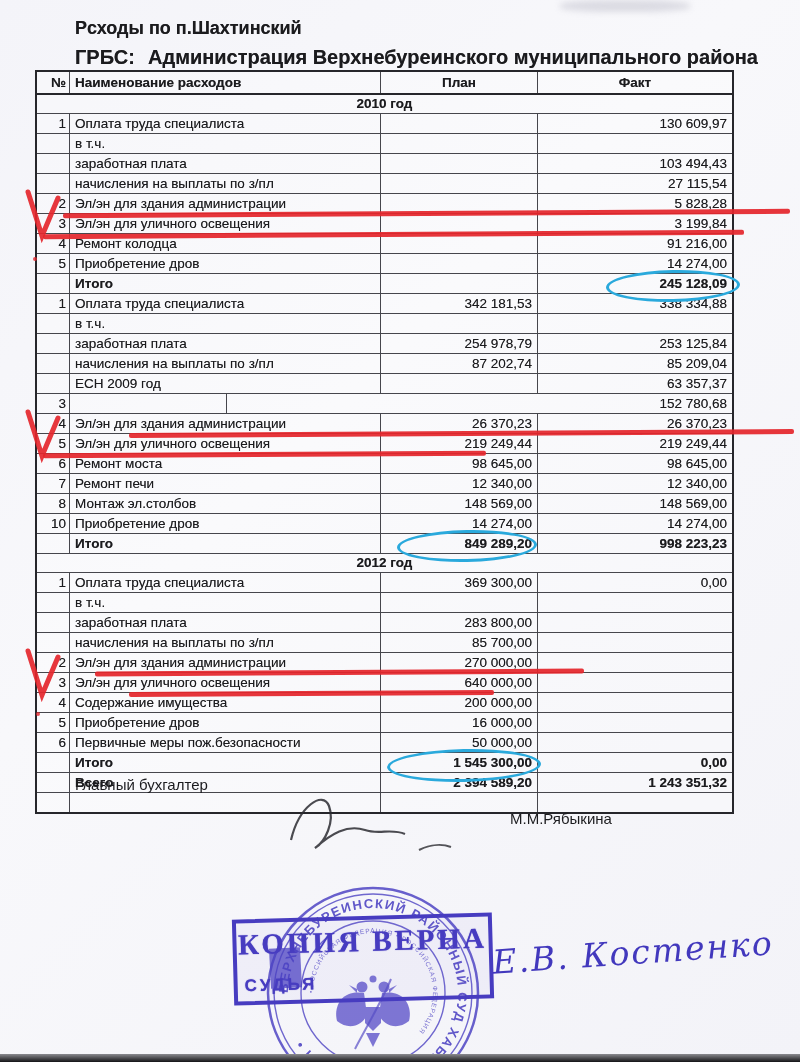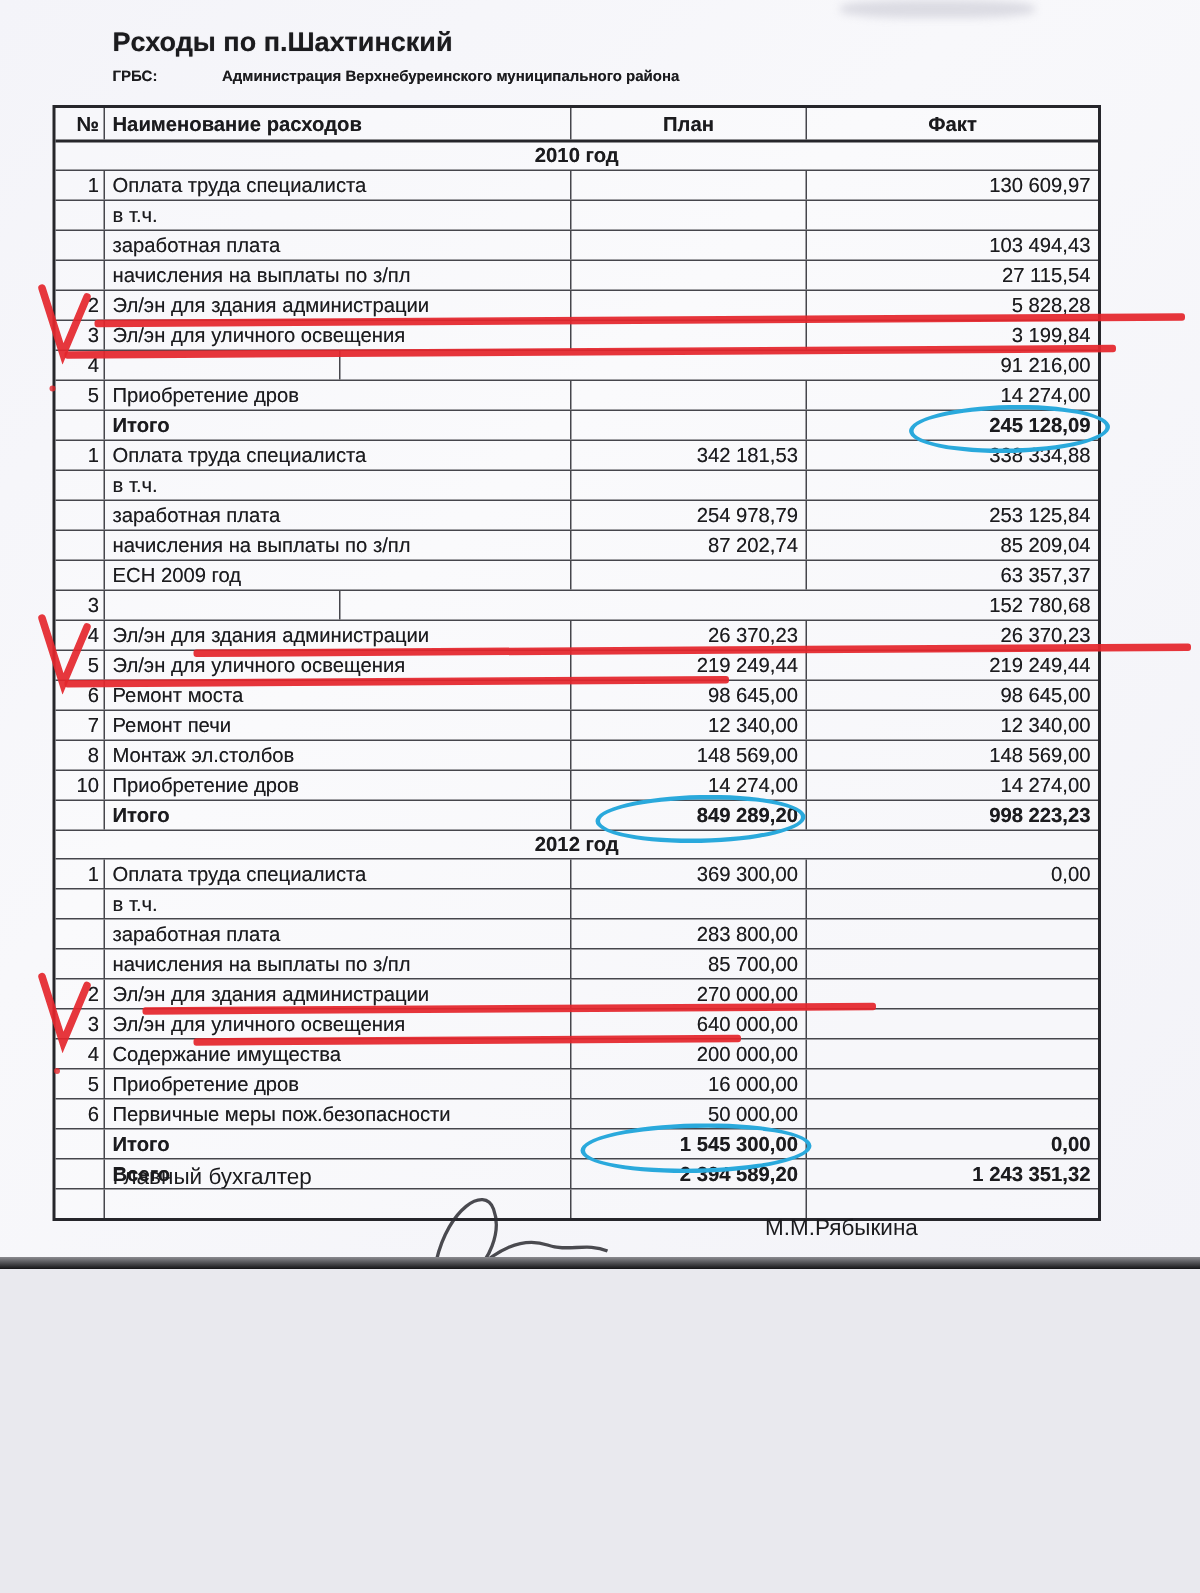--- a/index.html
+++ b/index.html
@@ -1,21 +1,21 @@
 <!DOCTYPE html>
 <html><head>
 <meta charset="utf-8">
 <style>
   html,body{margin:0;padding:0;background:#e9e9ee;}
-  .page{position:relative;width:800px;height:846px;overflow:hidden;
+  .page{position:relative;width:800px;height:1062px;overflow:hidden;
     background:linear-gradient(135deg,#f4f4f9 0%,#f8f8fb 40%,#f3f3f8 100%);
     font-family:"Liberation Sans",sans-serif;color:#1b1b1e;}
   .doc-title{position:absolute;left:75px;top:18px;font-size:18px;font-weight:700;
     text-shadow:0 0 .5px rgba(0,0,0,.6);}
-  .grbs{position:absolute;left:75px;top:46px;font-size:10px;font-weight:700;
+  .grbs{position:absolute;left:75px;top:46px;font-size:20px;font-weight:700;
     text-shadow:0 0 .4px rgba(0,0,0,.55);}
   .grbs .v{position:absolute;left:73px;top:0;white-space:nowrap;}
 
   
   .tbl{position:absolute;left:35px;top:70px;width:695px;border:2px solid #26262b;
     background:rgba(255,255,255,.25);}
   .trow{display:flex;height:19px;border-bottom:1px solid #46464c;position:relative;
     font-size:13.5px;line-height:19px;}
   .trow:last-child{border-bottom:none;}
   .trow.hdr{height:21px;line-height:21px;font-weight:700;border-bottom:2px solid #26262b;}
@@ -133,20 +133,21 @@
       </div>
       <div class="trow">
         <div class="c c-num">3</div>
         <div class="c c-name">Эл/эн для уличного освещения</div>
         <div class="c c-plan"></div>
         <div class="c c-fact">3 199,84</div>
         <div class="redline u-s0b"></div>
       </div>
       <div class="trow">
         <div class="c c-num">4</div>
+        <div class="c c-name">Ремонт колодца</div>
         <div class="c c-plan"></div>
         <div class="c c-fact">91 216,00</div>
       </div>
       <div class="trow">
         <div class="c c-num">5</div>
         <div class="c c-name">Приобретение дров</div>
         <div class="c c-plan"></div>
         <div class="c c-fact">14 274,00</div>
       </div>
       <div class="trow bold">

